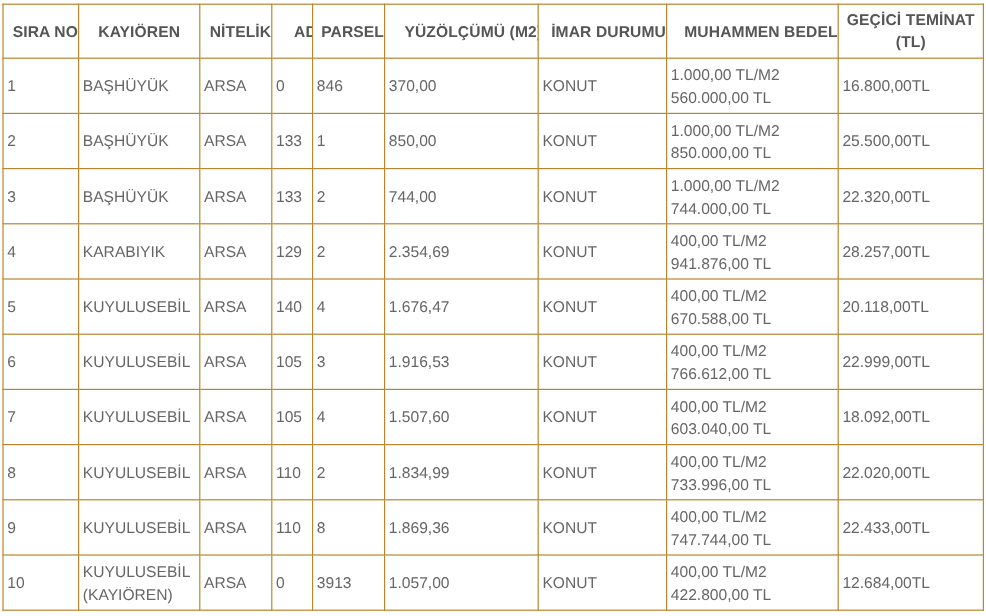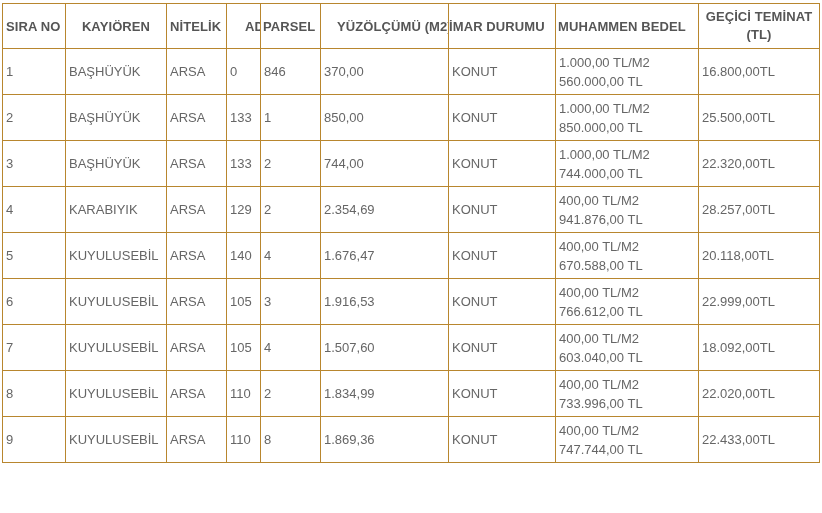--- a/index.html
+++ b/index.html
@@ -28,21 +28,21 @@
       padding: 0 0 0 3px;
       vertical-align: middle;
       overflow: hidden;
       white-space: nowrap;
     }
     table.parcels th {
       height: 44px;
       font-size: 13px;
       font-weight: bold;
       color: #555555;
-      text-align: left;
+      text-align: right;
       letter-spacing: 0.1px;
     }
     table.parcels th.center {
       text-align: center;
       padding: 0;
     }
     table.parcels th.wrap {
       white-space: normal;
       line-height: 18px;
     }
@@ -244,14 +244,31 @@
     <td>8</td>
     <td>1.869,36</td>
     <td>KONUT</td>
     <td class="two-line">
       <span class="line">400,00 TL/M2</span>
       <span class="line">747.744,00 TL</span>
     </td>
     <td>22.433,00TL</td>
   </tr>
 
+  <tr>
+    <td>10</td>
+    <td class="two-line">
+      <span class="line">KUYULUSEBİL</span>
+      <span class="line">(KAYIÖREN)</span>
+    </td>
+    <td>ARSA</td>
+    <td>0</td>
+    <td>3913</td>
+    <td>1.057,00</td>
+    <td>KONUT</td>
+    <td class="two-line">
+      <span class="line">400,00 TL/M2</span>
+      <span class="line">422.800,00 TL</span>
+    </td>
+    <td>12.684,00TL</td>
+  </tr>
 </tbody>
 </table>
 
 </body></html>

